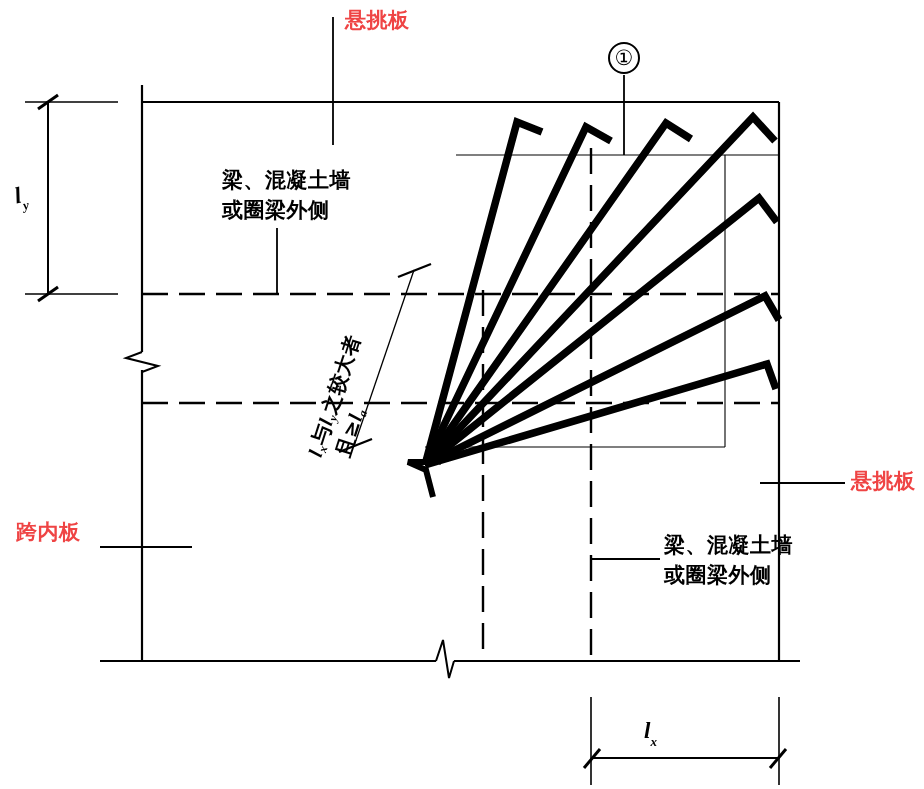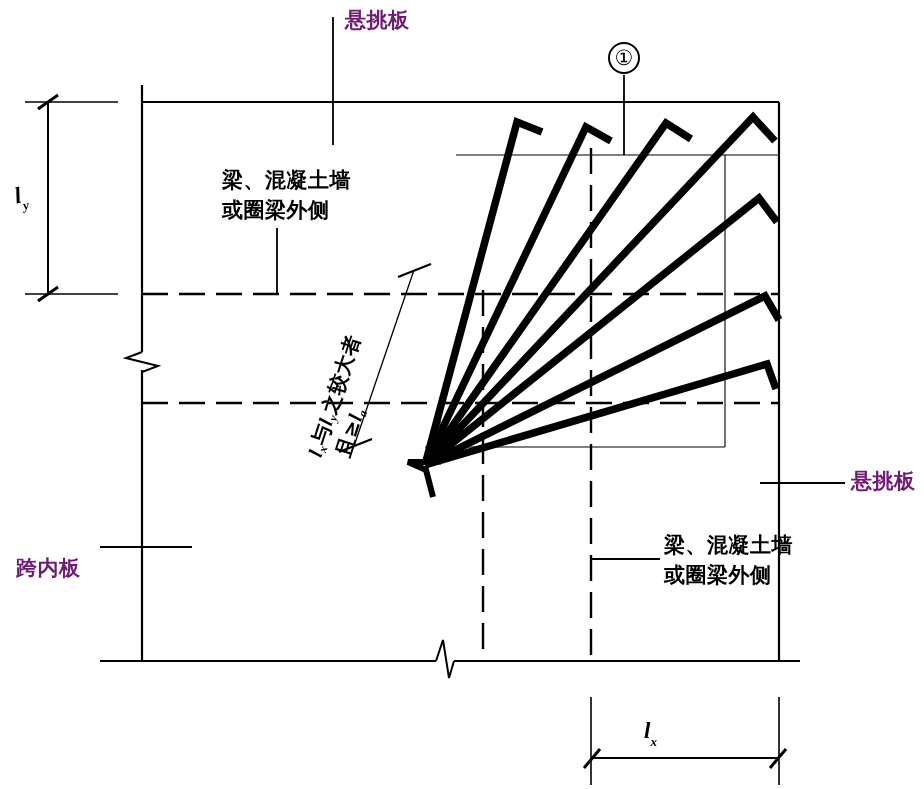--- a/index.html
+++ b/index.html
@@ -18,21 +18,21 @@
     background: #ffffff;
     overflow: hidden;
   }
   #canvas svg {
     position: absolute;
     left: 0;
     top: 0;
   }
   .lbl {
     position: absolute;
-    color: #701a75;
+    color: #ef4444;
     font-family: "DejaVu Sans", "Liberation Sans", sans-serif;
     font-weight: 700;
     white-space: nowrap;
     line-height: 1.22;
     letter-spacing: 0.5px;
   }
   .lbl-cn {
     font-size: 21px;
   }
   .lbl-dim {
@@ -185,21 +185,21 @@
   <div style="position:absolute; left:222px; top:166px; text-align:left;">
     <div class="lbl-cn" style="color:#000; font-family:'DejaVu Sans','Liberation Sans',sans-serif; font-weight:700; letter-spacing:0.5px;">梁、混凝土墙</div>
     <div class="lbl-cn" style="color:#000; font-family:'DejaVu Sans','Liberation Sans',sans-serif; font-weight:700; letter-spacing:0.5px; margin-top:2px;">或圈梁外侧</div>
   </div>
 
   <div style="position:absolute; left:664px; top:531px; text-align:left;">
     <div class="lbl-cn" style="color:#000; font-family:'DejaVu Sans','Liberation Sans',sans-serif; font-weight:700; letter-spacing:0.5px;">梁、混凝土墙</div>
     <div class="lbl-cn" style="color:#000; font-family:'DejaVu Sans','Liberation Sans',sans-serif; font-weight:700; letter-spacing:0.5px; margin-top:2px;">或圈梁外侧</div>
   </div>
 
-  <div class="lbl lbl-cn" style="left:16px; top:556px;">跨内板</div>
+  <div class="lbl lbl-cn" style="left:16px; top:520px;">跨内板</div>
 
   <div class="lbl lbl-cn" style="left:851px; top:469px;">悬挑板</div>
 
   <div class="circle-num" style="left:608px; top:42px;">①</div>
 
   <div style="position:absolute; left:12px; top:184px; transform:rotate(-12deg); transform-origin:left top;">
     <span class="lbl-dim">l</span><sub style="font-family:'Liberation Serif','DejaVu Serif',serif; font-style:italic; font-weight:700; font-size:13px; position:relative; top:4px;">y</sub>
   </div>
 
   <div style="position:absolute; left:644px; top:718px;">

